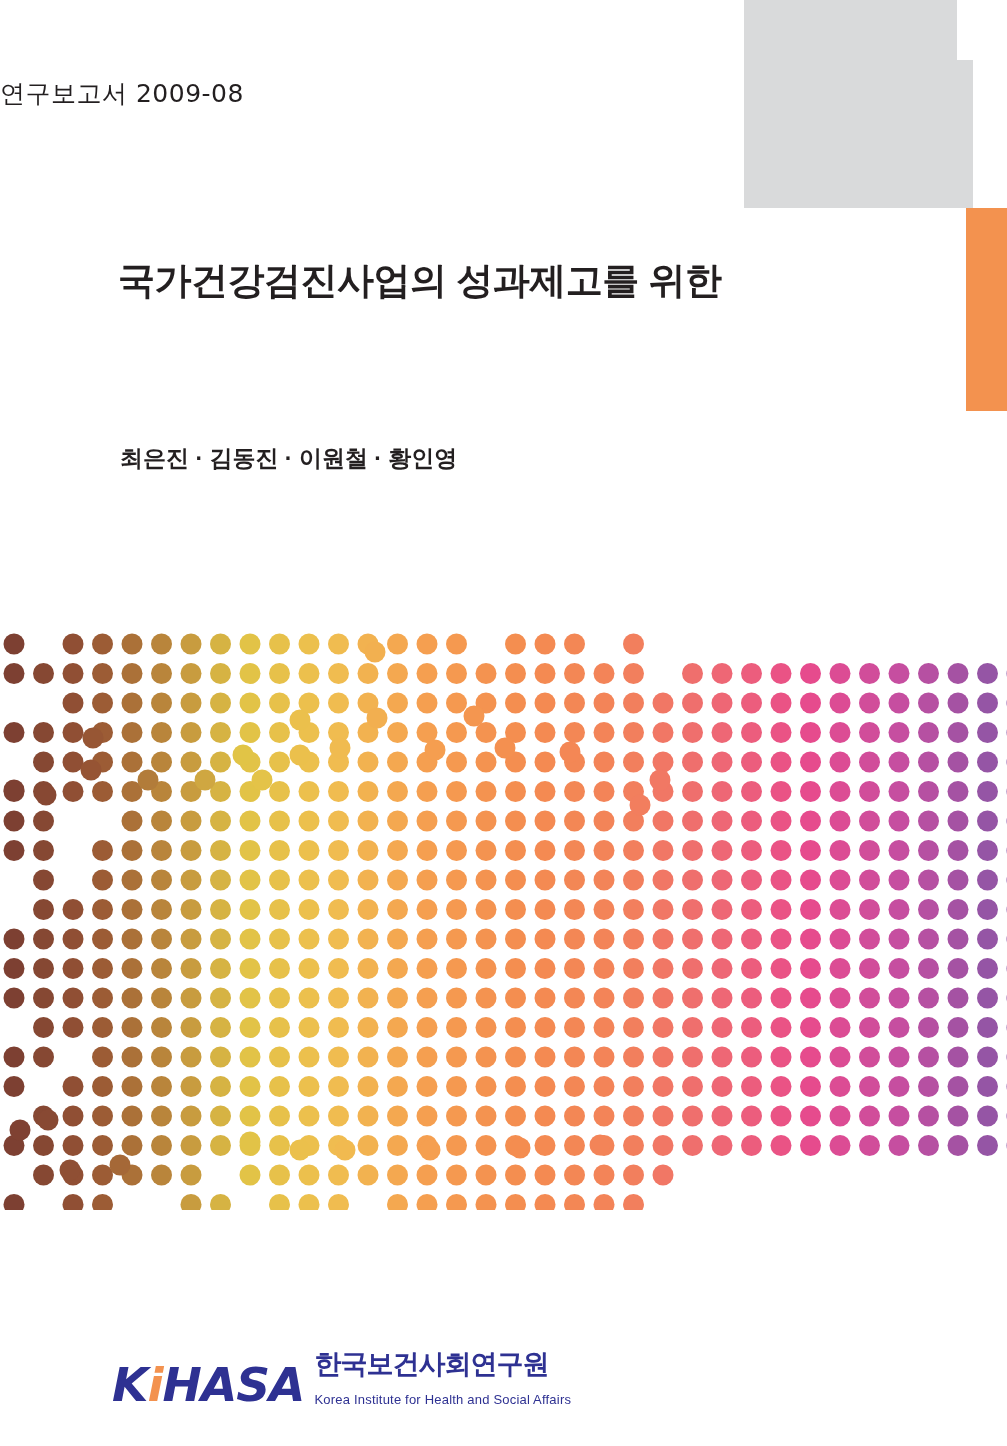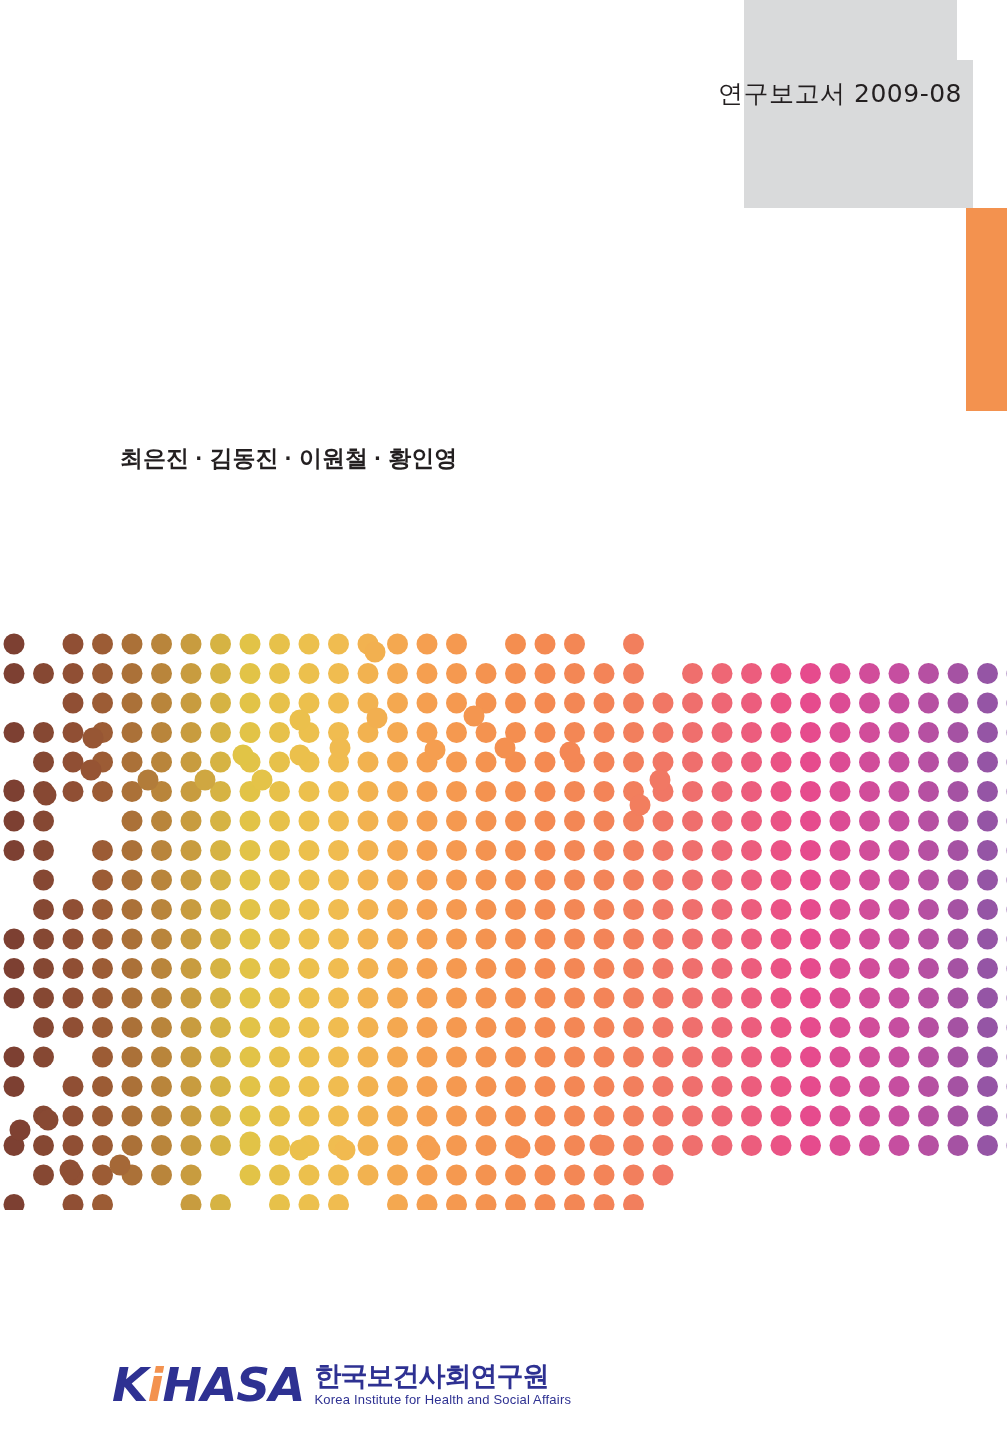--- a/index.html
+++ b/index.html
@@ -41,21 +41,20 @@
     width: 41px;
     height: 203px;
     background: #f3924f;
   }
   
   .report-no {
     position: absolute;
     top: 77px;
     left: 0;
     width: 962px;
-    text-align: right;
     font-size: 25px;
     letter-spacing: 0.5px;
     color: #231f20;
     font-family: "DejaVu Sans", "Liberation Sans", sans-serif;
   }
   
   .title {
     position: absolute;
     top: 252px;
     left: 118px;
@@ -120,35 +119,36 @@
     font-weight: bold;
     color: #2e3192;
     letter-spacing: -1px;
     display: block;
   }
   .logo-en {
     font-size: 13px;
     color: #2e3192;
     letter-spacing: 0.2px;
     display: block;
-    margin-top: 3px;
+    margin-top: 15px;
   }
 </style>
 </head>
 <body>
 
 <div id="cover">
 
   <div class="grey-block"></div>
   <div class="grey-block-notch"></div>
   <div class="orange-block"></div>
 
   <div class="report-no">연구보고서 2009-08</div>
 
   <div class="title">
+    <span class="title-line">국가건강검진사업의 성과제고를 위한</span>
   </div>
 
   <div class="authors">최은진 · 김동진 · 이원철 · 황인영</div>
 
   <svg id="dots" viewBox="0 0 1007 580" preserveAspectRatio="none">
       <circle cx="14.0" cy="14.0" r="10.5" fill="rgb(125,64,50)"></circle>
       <circle cx="73.0" cy="14.0" r="10.5" fill="rgb(144,79,52)"></circle>
       <circle cx="102.5" cy="14.0" r="10.5" fill="rgb(156,92,53)"></circle>
       <circle cx="132.0" cy="14.0" r="10.5" fill="rgb(171,113,56)"></circle>
       <circle cx="161.5" cy="14.0" r="10.5" fill="rgb(185,133,59)"></circle>

